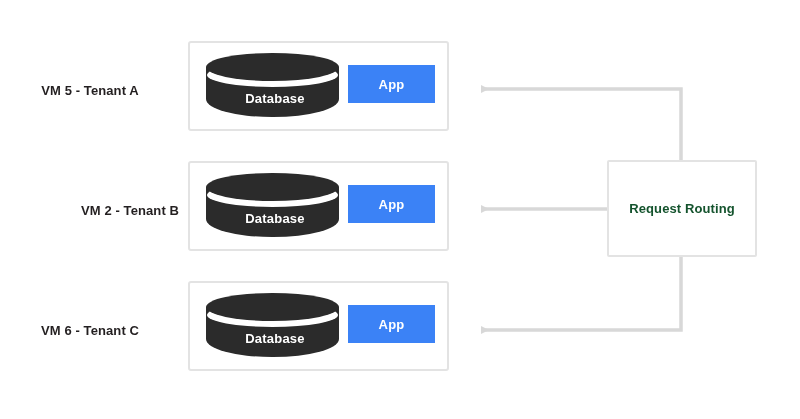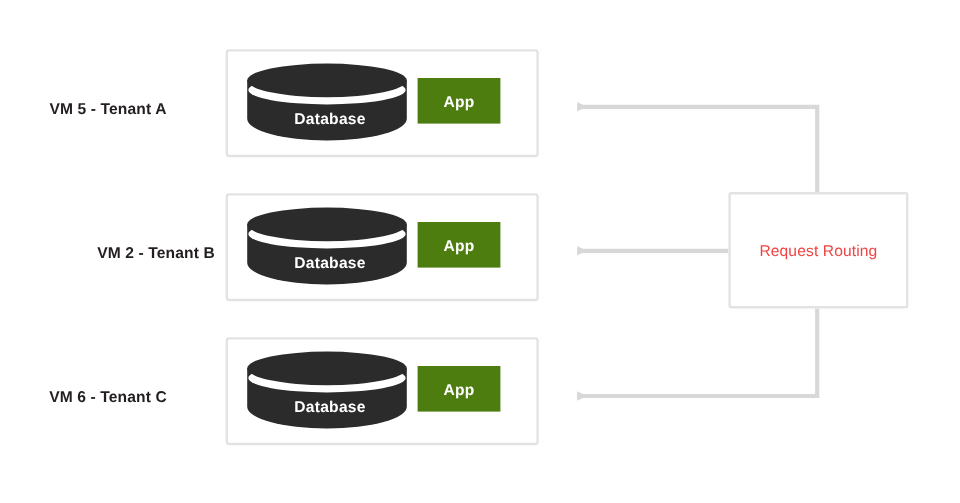--- a/index.html
+++ b/index.html
@@ -89,23 +89,23 @@
     color: #ffffff;
     letter-spacing: 0.2px;
     z-index: 4;
   }
 
   
   .app-box {
     position: absolute;
     left: 158px;
     top: 22px;
-    width: 69px;
+    width: 87px;
     height: 38px;
-    background: #4d7c0f;
+    background: #3b82f6;
     display: flex;
     align-items: center;
     justify-content: center;
   }
   .app-label {
     font-size: 13px;
     font-weight: bold;
     color: #ffffff;
     letter-spacing: 0.2px;
   }
@@ -121,22 +121,22 @@
     background: #ffffff;
     border: 2px solid #e3e3e3;
     border-radius: 2px;
     display: flex;
     align-items: center;
     justify-content: center;
     z-index: 3;
   }
   .routing-label {
     font-size: 13px;
-    font-weight: normal;
-    color: #ef4444;
+    font-weight: bold;
+    color: #14532d;
     letter-spacing: 0.1px;
     white-space: nowrap;
   }
 
   
   .conn-svg {
     position: absolute;
     left: 0;
     top: 0;
     width: 800px;

